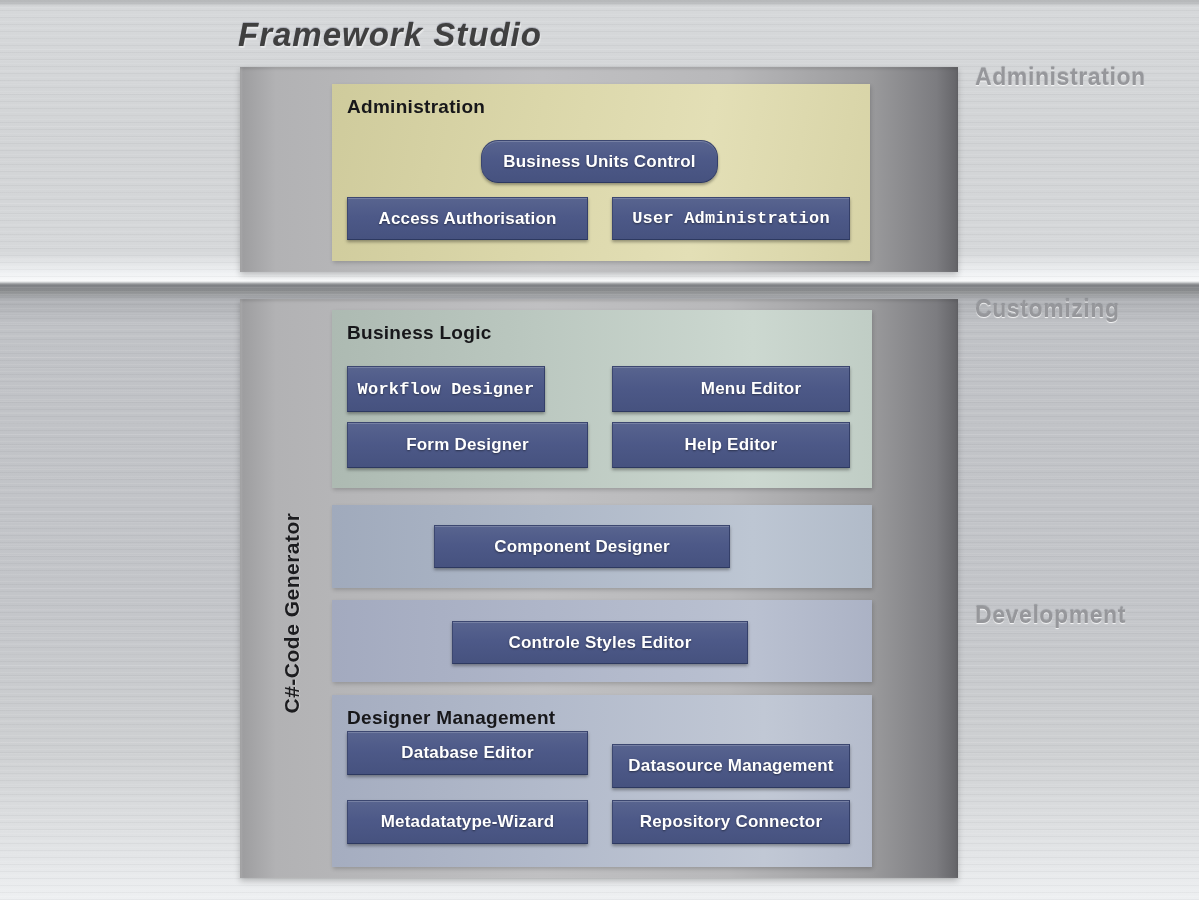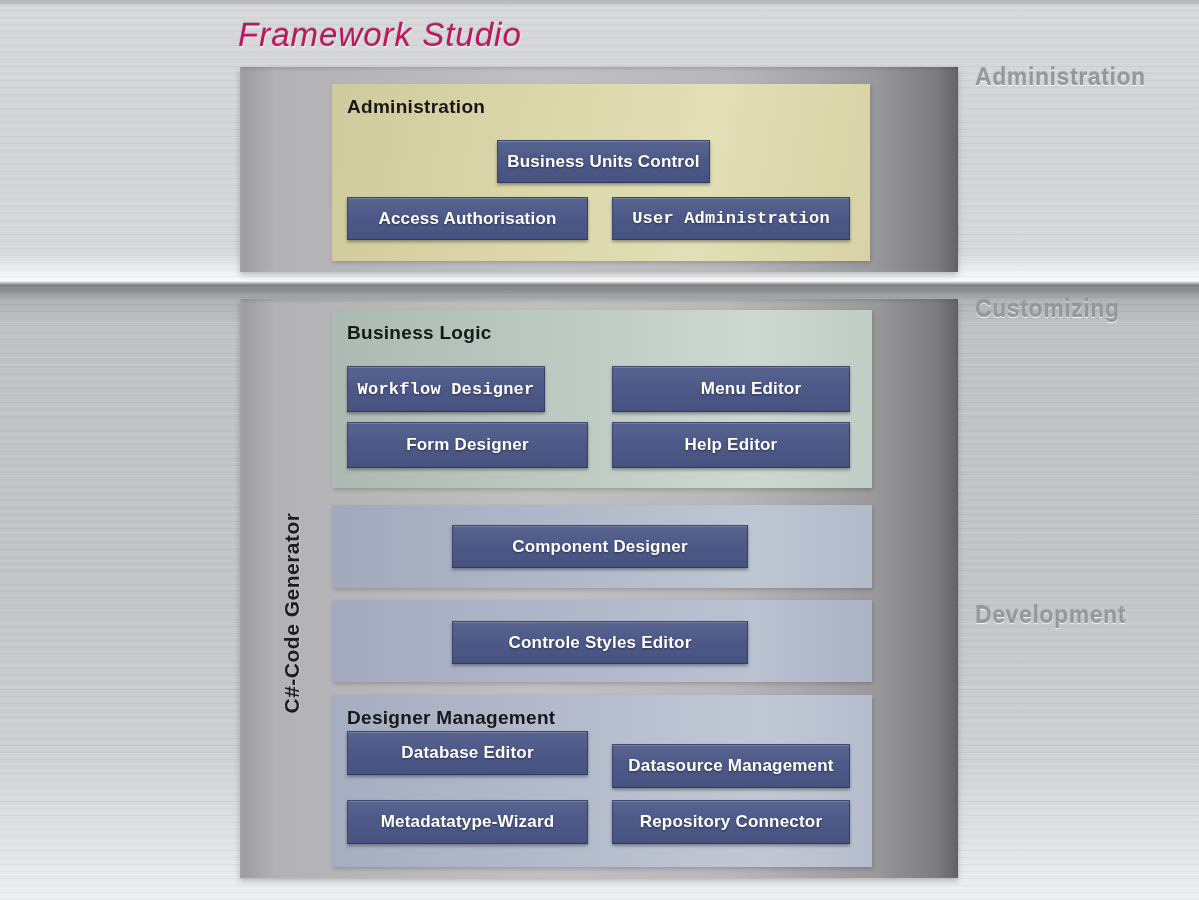--- a/index.html
+++ b/index.html
@@ -19,22 +19,22 @@
       #ced0d2 750px,#e3e5e7 855px,#eef0f2 900px);
   }
   .streaks{
     position:absolute;inset:0;
     background-image:
       repeating-linear-gradient(180deg, rgba(255,255,255,.08) 0 1px, transparent 1px 3px, rgba(70,72,76,.05) 3px 4px, transparent 4px 7px),
       repeating-linear-gradient(180deg, transparent 0 5px, rgba(255,255,255,.06) 5px 6px, transparent 6px 11px);
   }
   .title{
     position:absolute;left:238px;top:16px;margin:0;
-    font-style:italic;font-weight:normal;font-size:33px;letter-spacing:1px;
-    color:#be185d;
+    font-style:italic;font-weight:bold;font-size:33px;letter-spacing:1px;
+    color:#404040;
     text-shadow:1px 2px 1px rgba(255,255,255,.45), 0 -1px 1px rgba(20,25,60,.25);
   }
   .panel{
     position:absolute;left:240px;width:718px;
     background:linear-gradient(90deg,
       #9c9c9e 0%, #b2b2b4 5%, #c0c0c2 42%, #b8b8ba 68%,
       #9a9a9c 88%, #7c7c80 97%, #646468 100%);
     box-shadow:0 3px 6px rgba(0,0,0,.22), inset 0 2px 3px rgba(0,0,0,.12), inset 2px 0 2px rgba(255,255,255,.15);
   }
   .panel-top{top:67px;height:205px;}
@@ -86,38 +86,38 @@
 
 <h1 class="title">Framework Studio</h1>
 
 <div class="side-label sl-admin">Administration</div>
 <div class="side-label sl-custom">Customizing</div>
 <div class="side-label sl-dev">Development</div>
 
 <div class="panel panel-top">
   <div class="inner inner-admin">
     <div class="box-header">Administration</div>
-    <div class="node" style="left:165px;top:56px;width:213px;height:43px;">Business Units Control</div>
+    <div class="node" style="left:149px;top:56px;width:237px;height:43px;border-radius:17px;">Business Units Control</div>
     <div class="node" style="left:15px;top:113px;width:241px;height:43px;">Access Authorisation</div>
     <div class="node" style="left:280px;top:113px;width:238px;height:43px;font-family:Liberation Mono, monospace;">User Administration</div>
   </div>
 </div>
 
 <div class="panel panel-bottom">
 
   <div class="inner inner-bl">
     <div class="box-header">Business Logic</div>
     <div class="node" style="left:15px;top:56px;width:198px;height:46px;font-family:Liberation Mono, monospace;">Workflow Designer</div>
     <div class="node" style="left:280px;top:56px;width:238px;height:46px;padding-left:40px;">Menu Editor</div>
     <div class="node" style="left:15px;top:112px;width:241px;height:46px;">Form Designer</div>
     <div class="node" style="left:280px;top:112px;width:238px;height:46px;">Help Editor</div>
   </div>
 
   <div class="inner inner-comp">
-    <div class="node" style="left:120px;top:20px;width:296px;height:43px;">Component Designer</div>
+    <div class="node" style="left:102px;top:20px;width:296px;height:43px;">Component Designer</div>
   </div>
 
   <div class="inner inner-ctrl">
     <div class="node" style="left:120px;top:21px;width:296px;height:43px;">Controle Styles Editor</div>
   </div>
 
   <div class="inner inner-db">
     <div class="box-header">Designer Management</div>
     <div class="node" style="left:15px;top:36px;width:241px;height:44px;">Database Editor</div>
     <div class="node" style="left:280px;top:49px;width:238px;height:44px;text-align:center;">Datasource Management</div>

